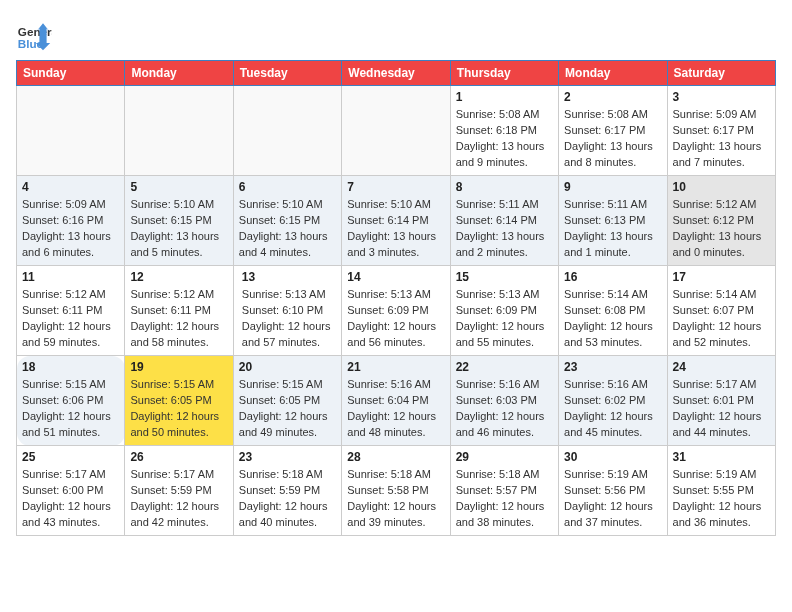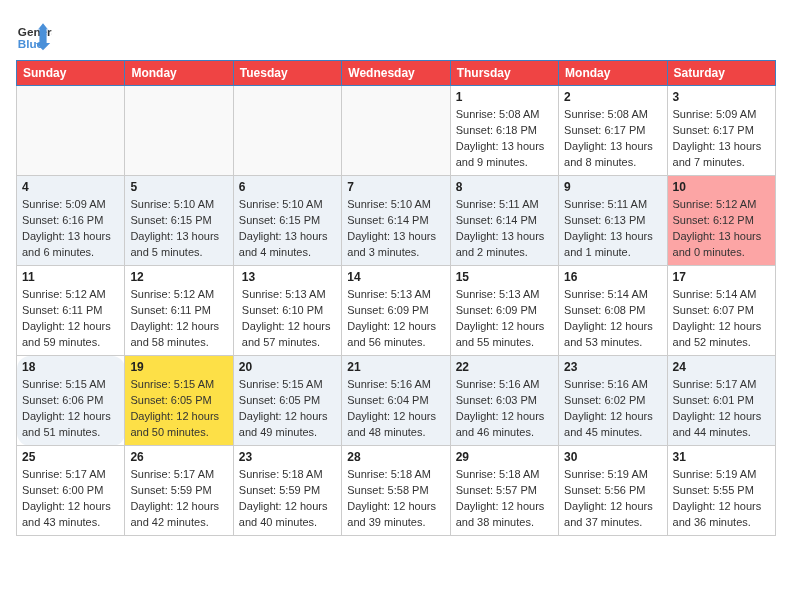--- a/index.html
+++ b/index.html
@@ -172,21 +172,21 @@
 Daylight: 13 hours
 and 2 minutes.</div>
         </td>
         <td style="background: rgb(237, 242, 247);">
           <div class="day-num">9</div>
           <div class="day-info" style="white-space: pre-line;">Sunrise: 5:11 AM
 Sunset: 6:13 PM
 Daylight: 13 hours
 and 1 minute.</div>
         </td>
-        <td style="background: #fca5a5; margin-left: 36px;">
+        <td style="background: #e5e5e5; margin-left: 36px;">
           <div class="day-num">10</div>
           <div class="day-info" style="white-space: pre-line;">Sunrise: 5:12 AM
 Sunset: 6:12 PM
 Daylight: 13 hours
 and 0 minutes.</div>
         </td>
       </tr>
       <tr>
         <td style="background: rgb(255, 255, 255); margin-top: 19px;">
           <div class="day-num">11</div>

